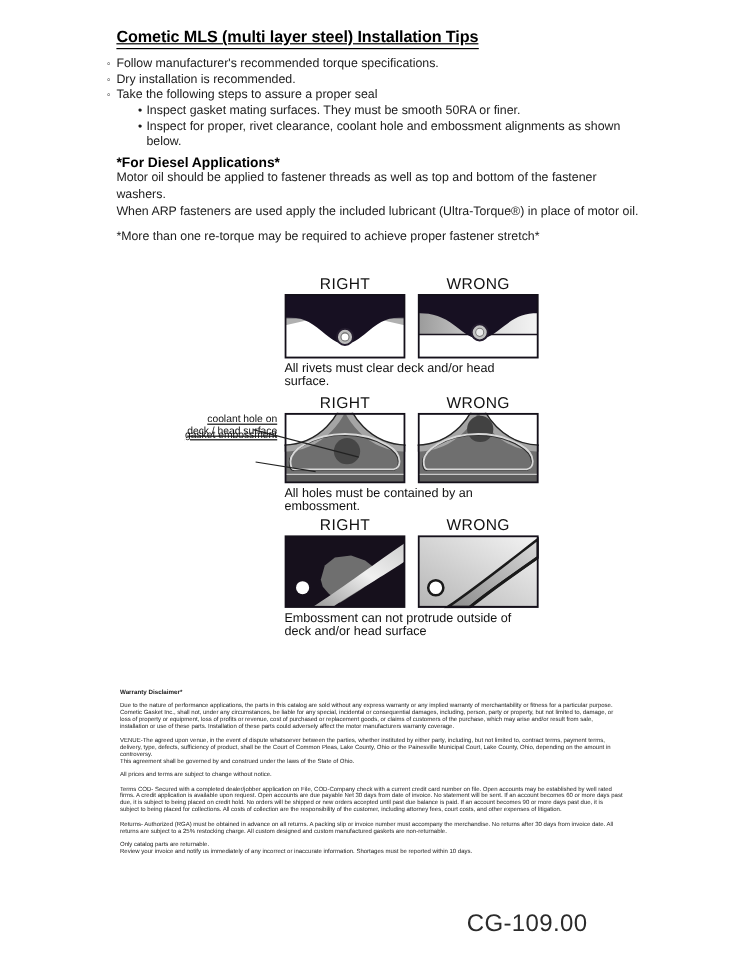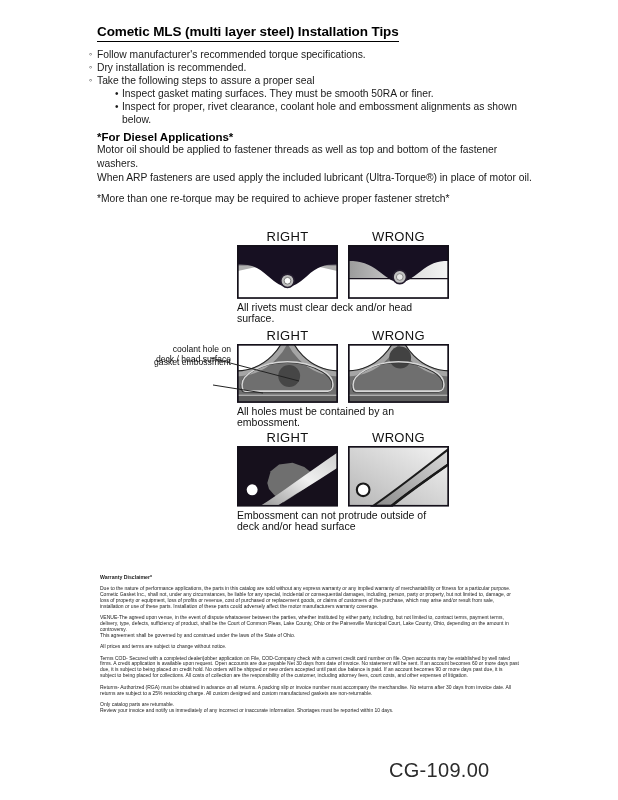--- a/index.html
+++ b/index.html
@@ -4,21 +4,21 @@
 <style>
   html,body { margin:0; padding:0; background:#ffffff; }
   .page {
     position:relative; width:618px; height:800px; background:#ffffff;
     font-family:"Liberation Sans", sans-serif; color:#1a1a1a; overflow:hidden;
   }
   
   .main { position:absolute; left:97px; top:22px; width:440px; }
   .title {
     display:inline-block; font-size:13.5px; font-weight:bold; color:#000;
-    border-bottom:1.6px solid #000; padding-bottom:2px; letter-spacing:-0.1px;
+    border-bottom:1.6px solid #000; padding-bottom:2px; letter-spacing:-0.1px;text-decoration:underline;
   }
   .tips { margin-top:6px; font-size:10.3px; line-height:13px; }
   .tip { display:flex; margin-left:-8px; }
   .tip .b { flex:0 0 auto; width:8px; font-size:9px; line-height:13px; }
   .subtip { display:flex; margin-left:18px; }
   .subtip .b { flex:0 0 auto; width:7px; font-size:10px; line-height:13px; }
   .diesel-heading { margin-top:5px; font-size:11.5px; font-weight:bold; color:#000; }
   .para { margin-top:0; font-size:10.3px; line-height:13.8px; white-space:pre-line; }
   .note { margin-top:9px; font-size:10.3px; }
   
@@ -27,21 +27,21 @@
   .fig-labels { display:flex; }
   .fig-label { width:120px; text-align:center; font-size:13px; color:#111; letter-spacing:0.3px; }
   .fig-label + .fig-label { margin-left:10px; }
   .figs { display:flex; margin-top:1px; }
   .figs svg { width:120px; display:block; }
   .figs svg + svg { margin-left:10px; }
   .caption { margin-top:3px; font-size:10.5px; color:#111; line-height:11.5px; }
   .cap-3 { max-width:236px; }
   
   .anno { position:absolute; width:119px; left:112px; text-align:right;
-          font-size:8.6px; line-height:9.6px; color:#111; }
+          font-size:8.6px; line-height:9.6px; color:#111;text-decoration:underline; }
   .anno-1 { top:345px; }
   .anno-2 { top:358px; }
   .leader-svg { position:absolute; left:205px; top:350px; width:100px; height:50px; }
   
   .legal { position:absolute; left:100px; top:575px; width:419px;
            font-size:5px; line-height:5.9px; color:#222; }
   .legal-heading { font-weight:bold; font-size:5.2px; margin:0 0 5px 0; }
   .legal p { margin:0 0 5.5px 0; white-space:pre-line; }
   .doc-number { position:absolute; left:389px; top:759px; font-size:20px;
                 color:#2b2b2b; letter-spacing:0.3px; }

